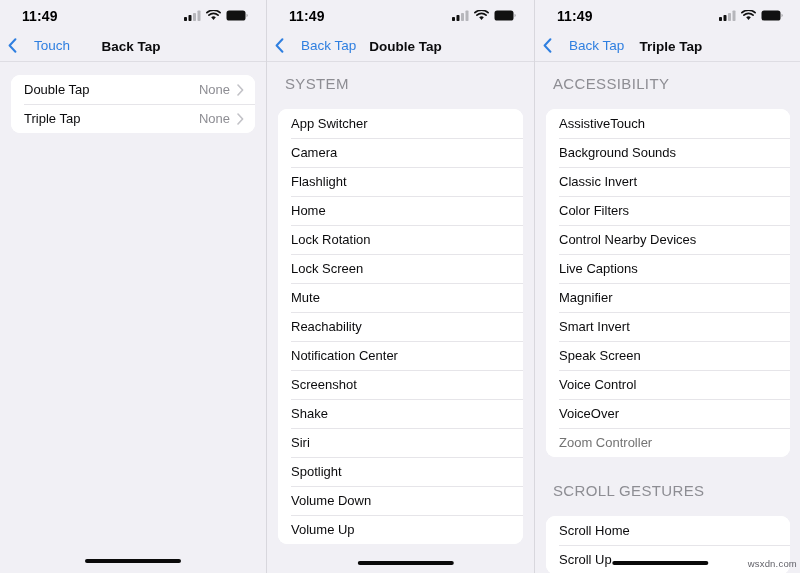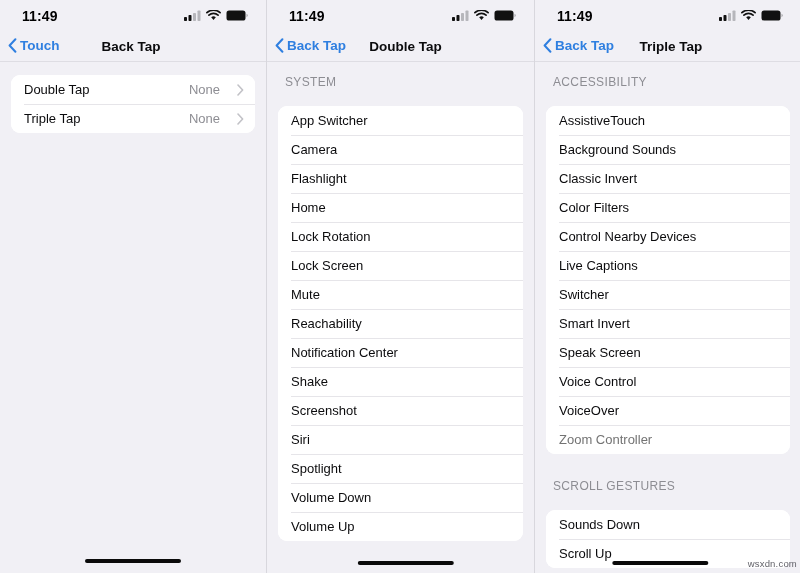--- a/index.html
+++ b/index.html
@@ -63,25 +63,24 @@
     position: relative;
     background: #f1f0f5;
     border-bottom: 1px solid #dedde3;
   }
   .nav-back {
     position: absolute;
     left: 8px;
     top: 4px;
     display: flex;
     align-items: center;
-    gap: 3px;
+    gap: 17px;
     color: #2f7fe0;
     font-size: 13.5px;
     cursor: pointer;
-    font-weight: bold;
   }
   .nav-back svg { display: block; }
   .nav-title {
     position: absolute;
     left: 0; right: 0;
     top: 5px;
     text-align: center;
     font-size: 13.5px;
     font-weight: bold;
     color: #0b0b0d;
@@ -90,21 +89,21 @@
   #phone-2 .nav-title { transform: translateX(5px); }
   #phone-3 .nav-title { transform: translateX(3px); }
 
   
   .content {
     position: relative;
     height: 512px;
     overflow: hidden;
   }
   .section-header {
-    font-size: 12px;
+    font-size: 15px;
     color: #8d8d93;
     letter-spacing: 0.35px;
     padding: 13px 0 5px 18px;
     text-transform: uppercase;
   }
   .group {
     background: #ffffff;
     border-radius: 9px;
     margin: 12px 11px;
     overflow: hidden;
@@ -130,21 +129,21 @@
   }
   .row-label {
     font-size: 13px;
     color: #0b0b0d;
     flex: 1;
   }
   .row.disabled .row-label { color: #737373; }
   .row-value {
     font-size: 13px;
     color: #8d8d93;
-    margin-right: 17px;
+    margin-right: 7px;
   }
   .chevron {
     margin-right: 11px;
     display: block;
   }
 
   
   .home-indicator {
     position: absolute;
     bottom: 9px;
@@ -286,24 +285,24 @@
         <div class="row">
             <span class="row-label">Mute</span>
           </div>
         <div class="row">
             <span class="row-label">Reachability</span>
           </div>
         <div class="row">
             <span class="row-label">Notification Center</span>
           </div>
         <div class="row">
+            <span class="row-label">Screenshot</span>
+          </div>
+        <div class="row">
             <span class="row-label">Shake</span>
-          </div>
-        <div class="row">
-            <span class="row-label">Screenshot</span>
           </div>
         <div class="row">
             <span class="row-label">Siri</span>
           </div>
         <div class="row">
             <span class="row-label">Spotlight</span>
           </div>
         <div class="row">
             <span class="row-label">Volume Down</span>
           </div>
@@ -363,21 +362,21 @@
         <div class="row">
             <span class="row-label">Color Filters</span>
           </div>
         <div class="row">
             <span class="row-label">Control Nearby Devices</span>
           </div>
         <div class="row">
             <span class="row-label">Live Captions</span>
           </div>
         <div class="row">
-            <span class="row-label">Switcher</span>
+            <span class="row-label">Magnifier</span>
           </div>
         <div class="row">
             <span class="row-label">Smart Invert</span>
           </div>
         <div class="row">
             <span class="row-label">Speak Screen</span>
           </div>
         <div class="row">
             <span class="row-label">Voice Control</span>
           </div>
@@ -385,21 +384,21 @@
             <span class="row-label">VoiceOver</span>
           </div>
         <div class="row disabled">
             <span class="row-label">Zoom Controller</span>
           </div>
       </div>
 
       <div class="section-header">SCROLL GESTURES</div>
       <div class="group">
         <div class="row">
-            <span class="row-label">Sounds Down</span>
+            <span class="row-label">Scroll Home</span>
           </div>
         <div class="row">
             <span class="row-label">Scroll Up</span>
           </div>
       </div>
     </div>
 
     <div class="home-indicator"></div>
     <div class="watermark">wsxdn.com</div>
   </div>

